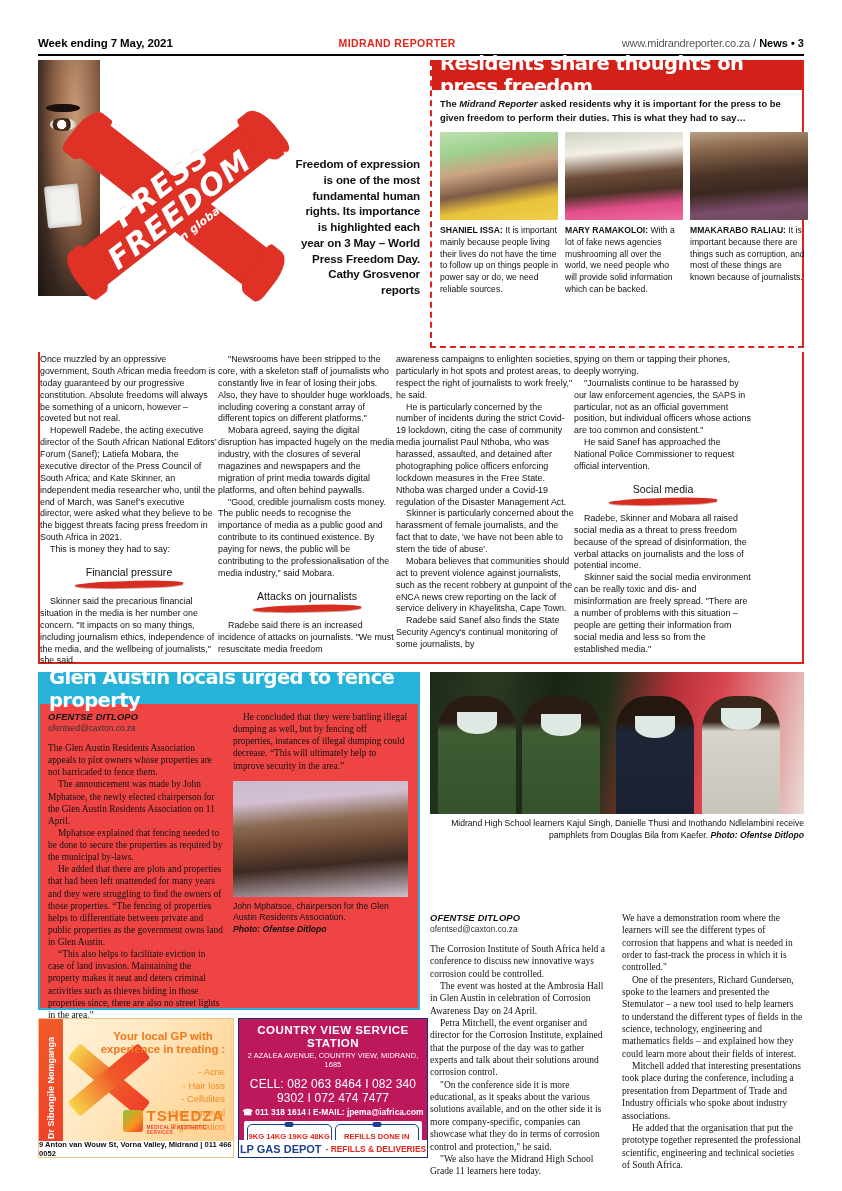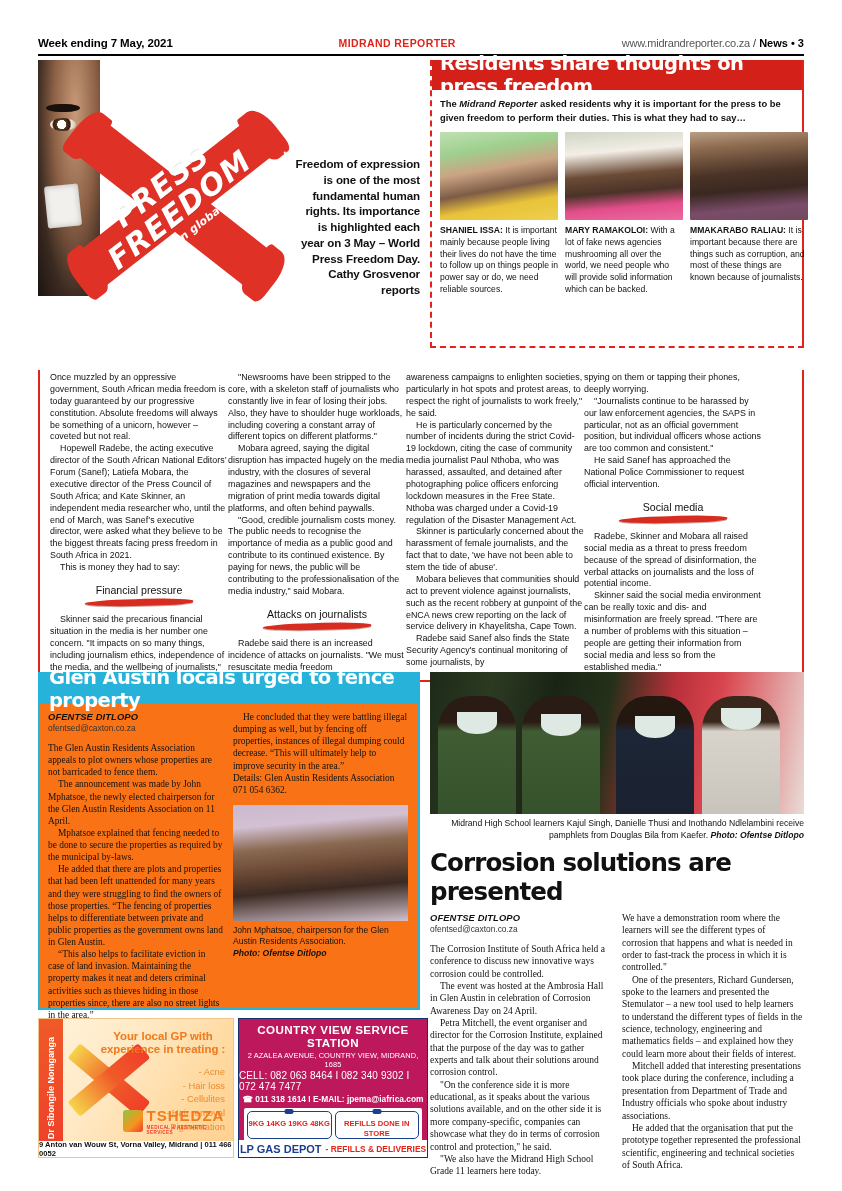--- a/index.html
+++ b/index.html
@@ -105,41 +105,41 @@
   .res-photo.p2{ background:linear-gradient(175deg,#cfd6c4 0%,#f3eee6 24%,#6b4b36 48%,#4a3327 66%,#e24e8a 82%,#ec6aa0 100%); }
   .res-photo.p3{ background:linear-gradient(175deg,#b99f86 0%,#8d6b4f 18%,#4a3327 46%,#3a2820 64%,#7a4c6a 84%,#6d4a5c 100%); }
   .res-caption{ font-size:8.6px; line-height:1.36; margin-top:5px; color:#111; }
   .res-caption b{ font-weight:bold; }
 
   
   .story{
     position:absolute; left:38px; top:352px; width:766px; height:312px;
     border-left:2.4px solid #e2231a; border-right:2.4px solid #e2231a;
     border-bottom:2.4px solid #e2231a;
-    padding:2px 8px 6px 10px;
-    display:flex; gap:0;margin-top:18px;
+    padding:2px 8px 6px 0;
+    display:flex; gap:0;
   }
   .story .col{ width:178px; font-size:8.9px; line-height:1.335; color:#111; }
   .story .col p{ margin:0; text-indent:10px; text-align:left; }
   .story .col p.noind{ text-indent:0; }
   .sub-head{
     text-align:center; font-size:10.6px; margin:9px 0 1px 0; color:#111; text-indent:0;
     font-family:"Liberation Sans", sans-serif;
   }
   .sub-rule{
     width:108px; height:7px; margin:2px auto 8px auto;
     background:#d62d20; border-radius:50% 50% 40% 60%;
     transform: skewX(-14deg) rotate(-1.5deg);
     box-shadow: 0 1px 0 rgba(150,20,10,.4);
   }
 
   
   .glen{
     position:absolute; left:38px; top:672px; width:382px; height:338px;
-    border:2.2px solid #27b3d9; background:#f97316;
+    border:2.2px solid #27b3d9; background:#ef4444;
   }
   .glen-head{
     background:#27b3d9; color:#fff; height:30px; display:flex; align-items:center;
     padding:0 9px;
   }
   .glen-head-txt{ font-family:"DejaVu Sans", sans-serif; font-weight:bold; font-size:19.5px; letter-spacing:-.6px; }
   .glen-body{ display:flex; gap:10px; padding:7px 8px 6px 8px; }
   .glen-col{ width:175px; }
   .byline-name{ font-size:9.4px; font-weight:bold; font-style:italic; letter-spacing:.1px; }
   .byline-mail{ font-size:8.4px; color:#333; margin-top:1px; }
@@ -252,21 +252,21 @@
     font-size:7.6px; font-weight:bold; color:#111;
   }
 
   
   .ad-cvs{
     position:absolute; left:238px; top:1018px; width:190px; height:140px;
     background:#be185d; border:1px solid #16306e; color:#fff; overflow:hidden;
   }
   .ad-cvs .t1{ text-align:center; font-weight:bold; font-size:11.6px; letter-spacing:.4px; margin-top:4px; }
   .ad-cvs .t2{ text-align:center; font-size:7.4px; letter-spacing:.1px; margin-top:2px; }
-  .ad-cvs .t3{ text-align:left; font-size:10px; letter-spacing:.1px; margin-top:1px; }
+  .ad-cvs .t3{ text-align:center; font-size:12px; letter-spacing:.1px; margin-top:8px; }
   .ad-cvs .t4{ text-align:center; font-size:8.4px; font-weight:bold; margin-top:2px; }
   .ad-cvs .mid{ display:flex; gap:4px; padding:4px 5px 0 5px; }
   .ad-cvs .mleft{ flex:1.55; background:#fff; color:#1b3f8f; border-radius:2px; padding:2px 3px 3px 3px; }
   .ad-cvs .mright{ flex:1; background:#fff; border-radius:2px; display:flex; gap:3px; padding:3px; }
   .ad-cvs .getgas{ font-weight:bold; font-size:14px; text-align:center; letter-spacing:-.3px; color:#1b3f8f; }
   .ad-cvs .easirow{ display:flex; align-items:center; gap:3px; margin-top:1px; }
   .ad-cvs .easibox{
     background:#e2231a; color:#fff; font-weight:bold; font-size:11px; letter-spacing:.2px;
     padding:1px 4px; border:1.5px solid #fff; outline:1.5px solid #e2231a; border-radius:2px;
   }
@@ -403,21 +403,20 @@
             <p class="noind">The Glen Austin Residents Association appeals to plot owners whose properties are not barricaded to fence them.</p>
             <p class="">The announcement was made by John Mphatsoe, the newly elected chairperson for the Glen Austin Residents Association on 11 April.</p>
             <p class="">Mphatsoe explained that fencing needed to be done to secure the properties as required by the municipal by-laws.</p>
             <p class="">He added that there are plots and properties that had been left unattended for many years and they were struggling to find the owners of those properties. “The fencing of properties helps to differentiate between private and public properties as the government owns land in Glen Austin.</p>
             <p class="">“This also helps to facilitate eviction in case of land invasion. Maintaining the property makes it neat and deters criminal activities such as thieves hiding in those properties since, there are also no street lights in the area.”</p>
           </div>
       </div>
       <div class="glen-col">
         <div id="glenR">
             <p class="">He concluded that they were battling illegal dumping as well, but by fencing off properties, instances of illegal dumping could decrease. “This will ultimately help to improve security in the area.”</p>
-            <p class="noind">Details: Glen Austin Residents Association 071 054 6362.</p>
           </div>
         <div class="glen-photo"></div>
         <div class="glen-photo-cap">
           <span>John Mphatsoe, chairperson for the Glen Austin Residents Association.</span>
           <div class="credit">Photo: Ofentse Ditlopo</div>
         </div>
       </div>
     </div>
   </div>
 
@@ -428,21 +427,20 @@
     <span class="person p4"></span>
     <span class="mask m1"></span>
     <span class="mask m2"></span>
     <span class="mask m3"></span>
     <span class="mask m4"></span>
   </div>
   <div class="school-cap">
     <span>Midrand High School learners Kajul Singh, Danielle Thusi and Inothando Ndlelambini receive pamphlets from Douglas Bila from Kaefer.</span><span class="credit"> Photo: Ofentse Ditlopo</span>
   </div>
 
-  <div class="corr-title">Corrosion solutions are presented</div>
   <div class="corr-body">
     <div class="corr-col">
       <div class="byline-name">OFENTSE DITLOPO</div>
       <div class="byline-mail">ofentsed@caxton.co.za</div>
       <div class="gap"></div>
       <div id="corrL">
           <p class="noind">The Corrosion Institute of South Africa held a conference to discuss new innovative ways corrosion could be controlled.</p>
           <p class="">The event was hosted at the Ambrosia Hall in Glen Austin in celebration of Corrosion Awareness Day on 24 April.</p>
           <p class="">Petra Mitchell, the event organiser and director for the Corrosion Institute, explained that the purpose of the day was to gather experts and talk about their solutions around corrosion control.</p>
           <p class="">"On the conference side it is more educational, as it speaks about the various solutions available, and on the other side it is more company-specific, companies can showcase what they do in terms of corrosion control and protection," he said.</p>

